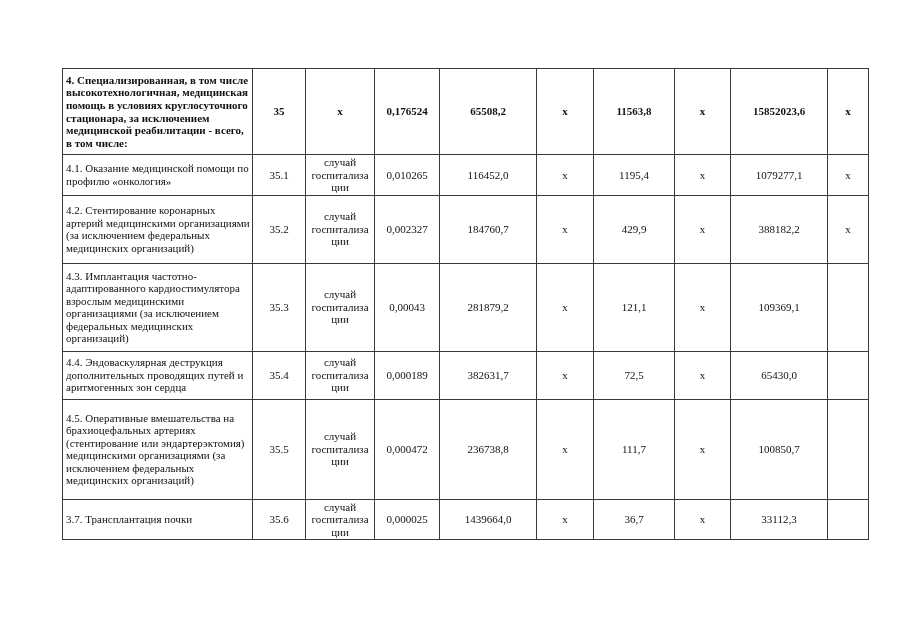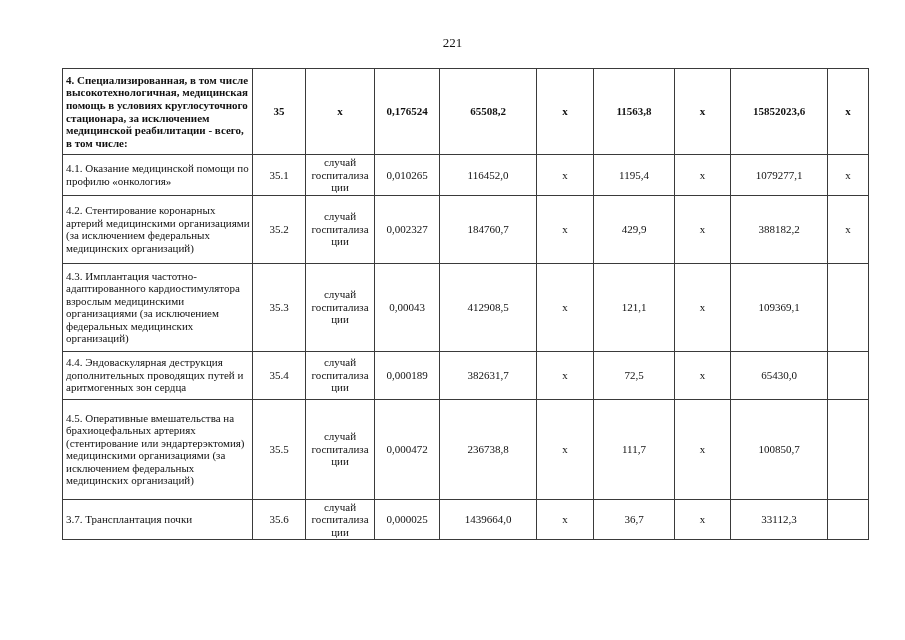--- a/index.html
+++ b/index.html
@@ -59,21 +59,20 @@
   tr.r4 { height: 88px; }
   tr.r5 { height: 48px; }
   tr.r6 { height: 100px; }
   tr.r7 { height: 40px; }
 </style>
 </head>
 <body>
 
 <div class="doc-page">
 
-  <div class="page-number">221</div>
 
   <table class="svc-table">
     <colgroup>
       <col style="width:190px">
         <col style="width:53px">
         <col style="width:69px">
       <col style="width:65px">
         <col style="width:97px">
         <col style="width:57px">
       <col style="width:81px">
@@ -116,21 +115,21 @@
         <td class="center-cell">429,9</td>
         <td class="center-cell">x</td>
         <td class="center-cell">388182,2</td>
         <td class="center-cell">x</td>
       </tr>
       <tr class="r4">
         <td class="name-cell">4.3. Имплантация частотно-адаптированного кардиостимулятора взрослым медицинскими организациями (за исключением федеральных медицинских организаций)</td>
         <td class="center-cell">35.3</td>
         <td class="center-cell unit-cell">случай госпитализации</td>
         <td class="center-cell">0,00043</td>
-        <td class="center-cell">412908,5</td>
+        <td class="center-cell">281879,2</td>
         <td class="center-cell">x</td>
         <td class="center-cell">121,1</td>
         <td class="center-cell">x</td>
         <td class="center-cell">109369,1</td>
         <td class="center-cell"></td>
       </tr>
       <tr class="r5">
         <td class="name-cell">4.4. Эндоваскулярная деструкция дополнительных проводящих путей и аритмогенных зон сердца</td>
         <td class="center-cell">35.4</td>
         <td class="center-cell unit-cell">случай госпитализации</td>

